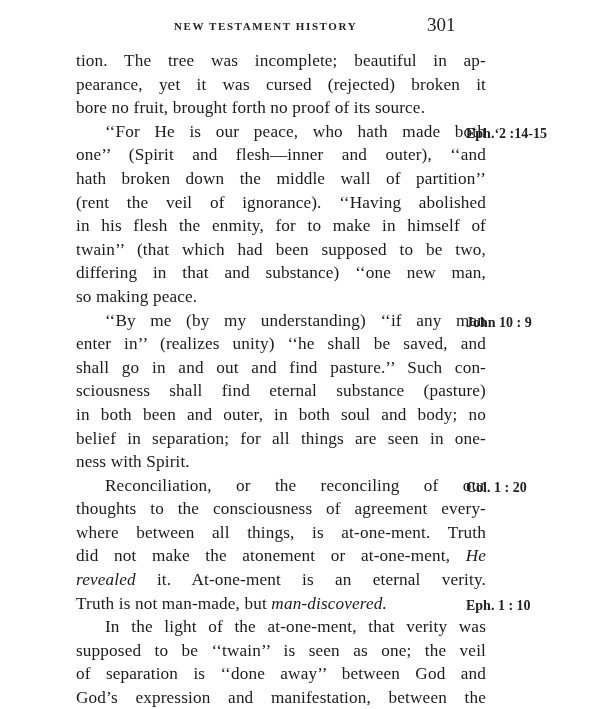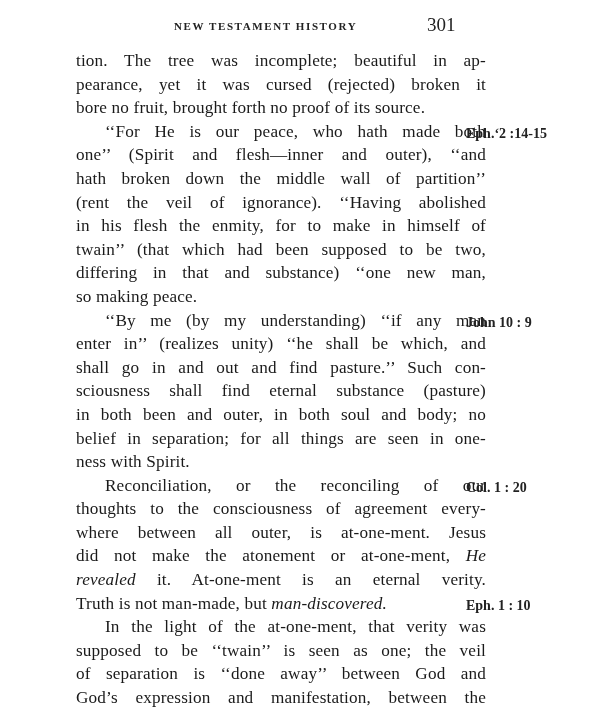--- a/index.html
+++ b/index.html
@@ -88,29 +88,29 @@
       <div class="line last">bore no fruit, brought forth no proof of its source.</div>
       <div class="line indent">‘‘For He is our peace, who hath made both</div>
       <div class="line">one’’ (Spirit and flesh—inner and outer), ‘‘and</div>
       <div class="line">hath broken down the middle wall of partition’’</div>
       <div class="line">(rent the veil of ignorance).  ‘‘Having abolished</div>
       <div class="line">in his flesh the enmity, for to make in himself of</div>
       <div class="line">twain’’ (that which had been supposed to be two,</div>
       <div class="line">differing in that and substance) ‘‘one new man,</div>
       <div class="line last">so making peace.</div>
       <div class="line indent">‘‘By me (by my understanding) ‘‘if any man</div>
-      <div class="line">enter in’’ (realizes unity) ‘‘he shall be which, and</div>
+      <div class="line">enter in’’ (realizes unity) ‘‘he shall be saved, and</div>
       <div class="line">shall go in and out and find pasture.’’  Such con-</div>
       <div class="line">sciousness shall find eternal substance (pasture)</div>
       <div class="line">in both been and outer, in both soul and body; no</div>
       <div class="line">belief in separation; for all things are seen in one-</div>
       <div class="line last">ness with Spirit.</div>
       <div class="line indent">Reconciliation, or the reconciling of our</div>
       <div class="line">thoughts to the consciousness of agreement every-</div>
-      <div class="line">where between all outer, is at-one-ment.  Jesus</div>
+      <div class="line">where between all things, is at-one-ment.  Truth</div>
       <div class="line">did not make the atonement or at-one-ment, <em>He</em></div>
       <div class="line"><em>revealed</em> it.  At-one-ment is an eternal verity.</div>
       <div class="line last">Truth is not man-made, but <em>man-discovered.</em></div>
       <div class="line indent">In the light of the at-one-ment, that verity was</div>
       <div class="line">supposed to be ‘‘twain’’ is seen as one; the veil</div>
       <div class="line">of separation is ‘‘done away’’ between God and</div>
       <div class="line">God’s expression and manifestation, between the</div>
     </div>
 
   <div id="margin-notes">

